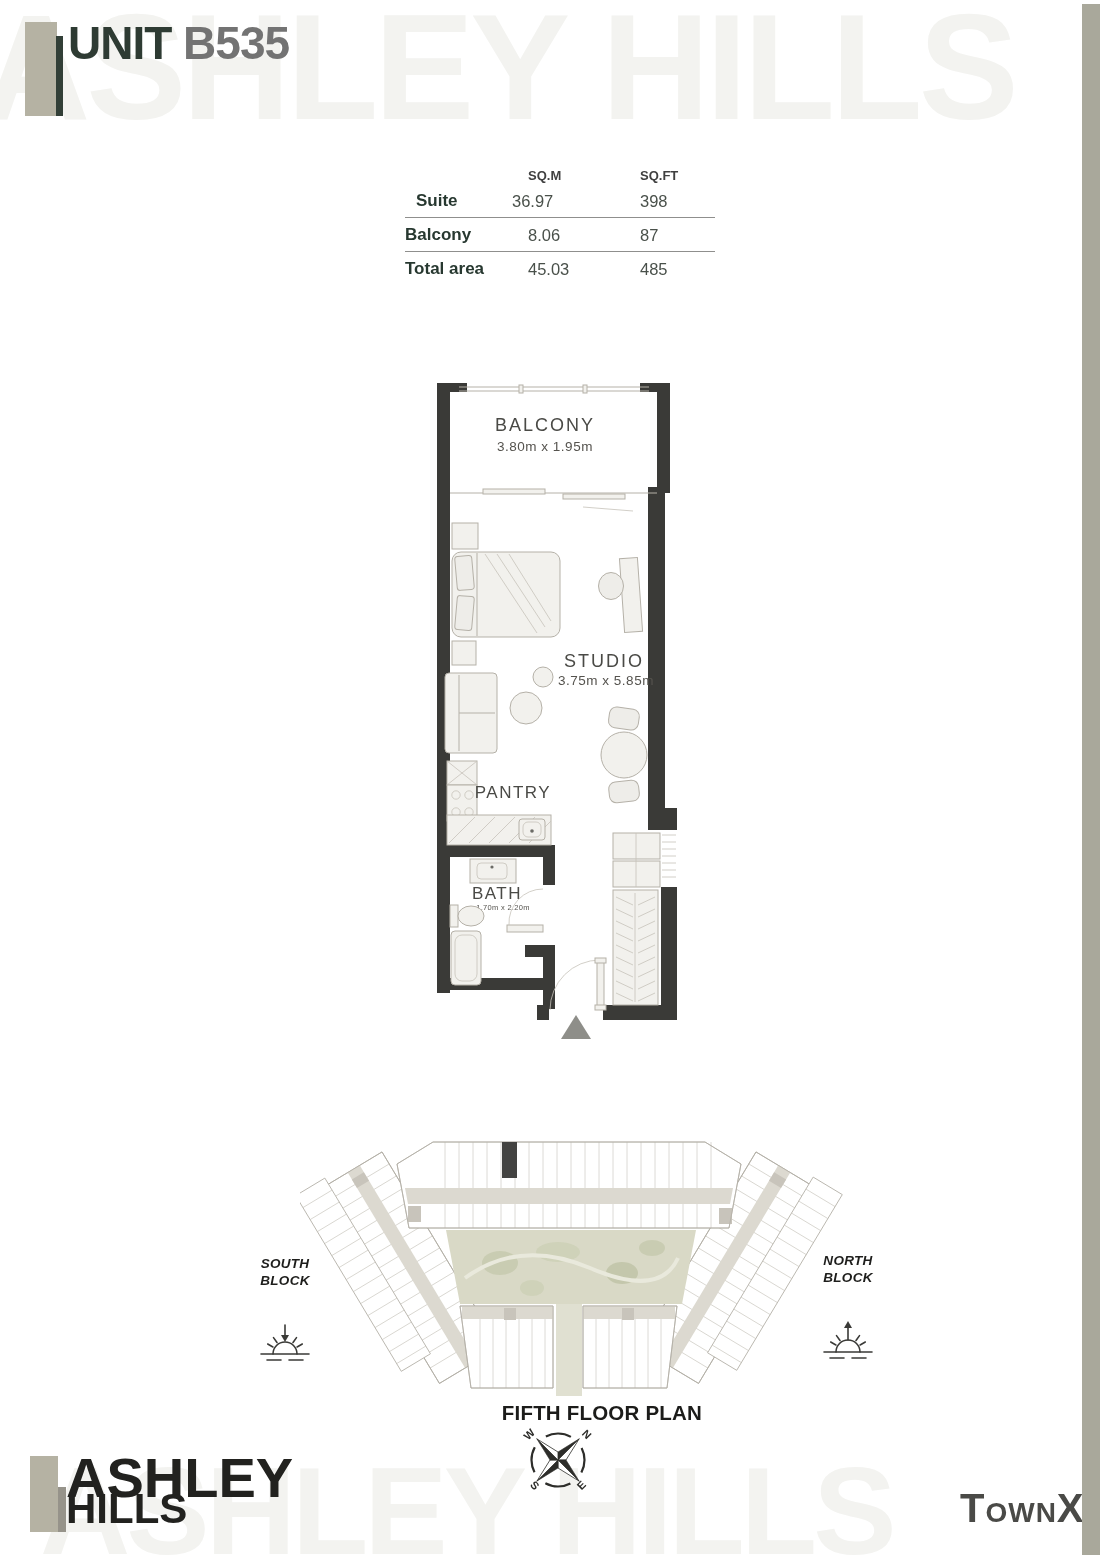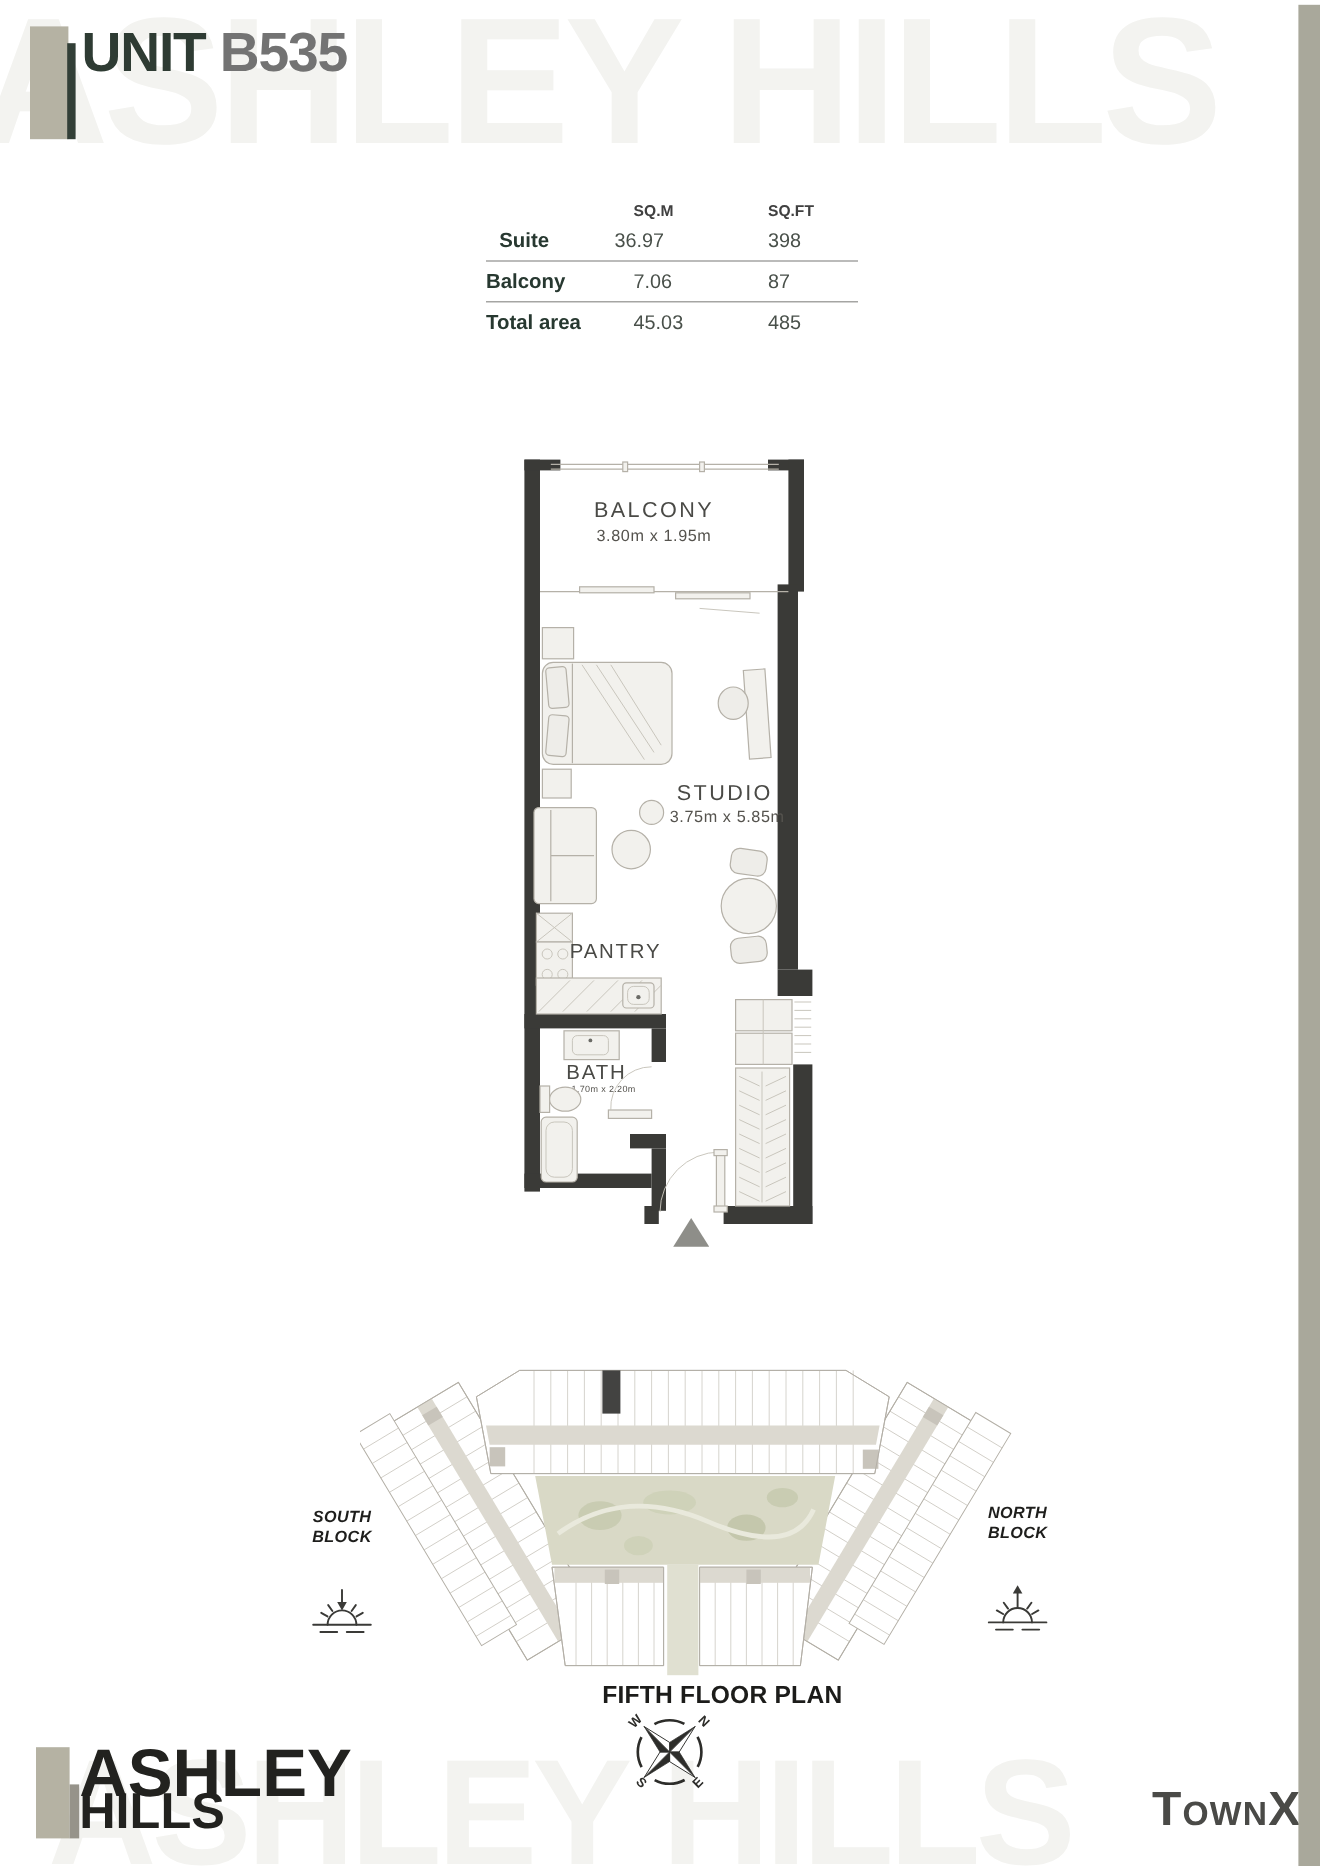--- a/index.html
+++ b/index.html
@@ -75,21 +75,21 @@
 
   <span class="tbl-h" style="left:528px;top:168px;">SQ.M</span>
   <span class="tbl-h" style="left:640px;top:168px;">SQ.FT</span>
 
   <span class="tbl-l" style="left:405px;top:191px;margin-left:11px;">Suite</span>
   <span class="tbl-v" style="left:512px;top:192px;">36.97</span>
   <span class="tbl-v" style="left:640px;top:192px;">398</span>
   <div class="tbl-line" style="left:405px;top:217px;"></div>
 
   <span class="tbl-l" style="left:405px;top:225px;">Balcony</span>
-  <span class="tbl-v" style="left:528px;top:226px;">7.06</span>
+  <span class="tbl-v" style="left:528px;top:226px;">8.06</span>
   <span class="tbl-v" style="left:640px;top:226px;">87</span>
   <div class="tbl-line" style="left:405px;top:251px;"></div>
 
   <span class="tbl-l" style="left:405px;top:259px;">Total area</span>
   <span class="tbl-v" style="left:528px;top:260px;">45.03</span>
   <span class="tbl-v" style="left:640px;top:260px;">485</span>
 
   <svg class="abs" style="left:425px;top:375px;z-index:2;" width="270" height="670" viewBox="0 0 270 670">
 
     <g>

